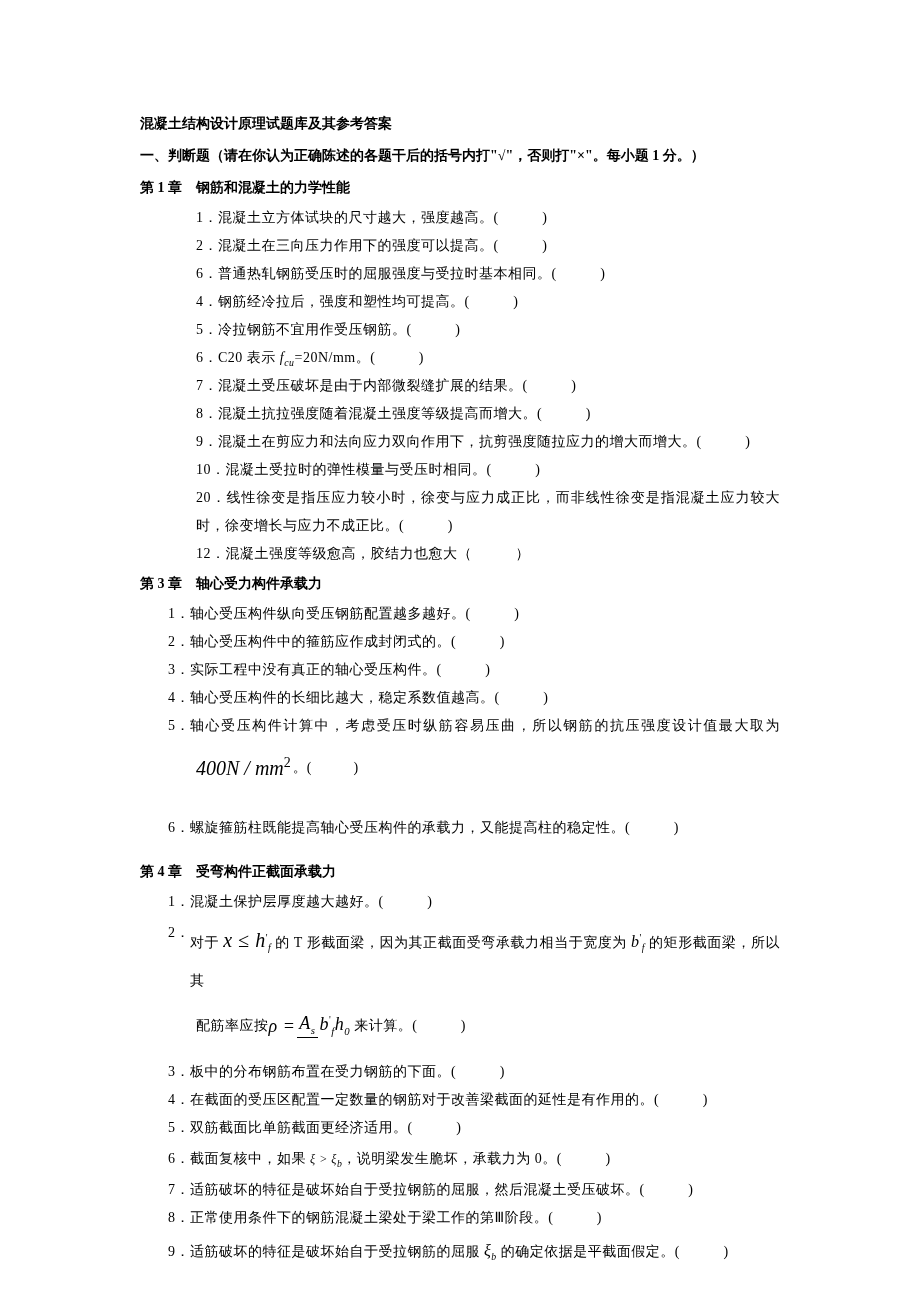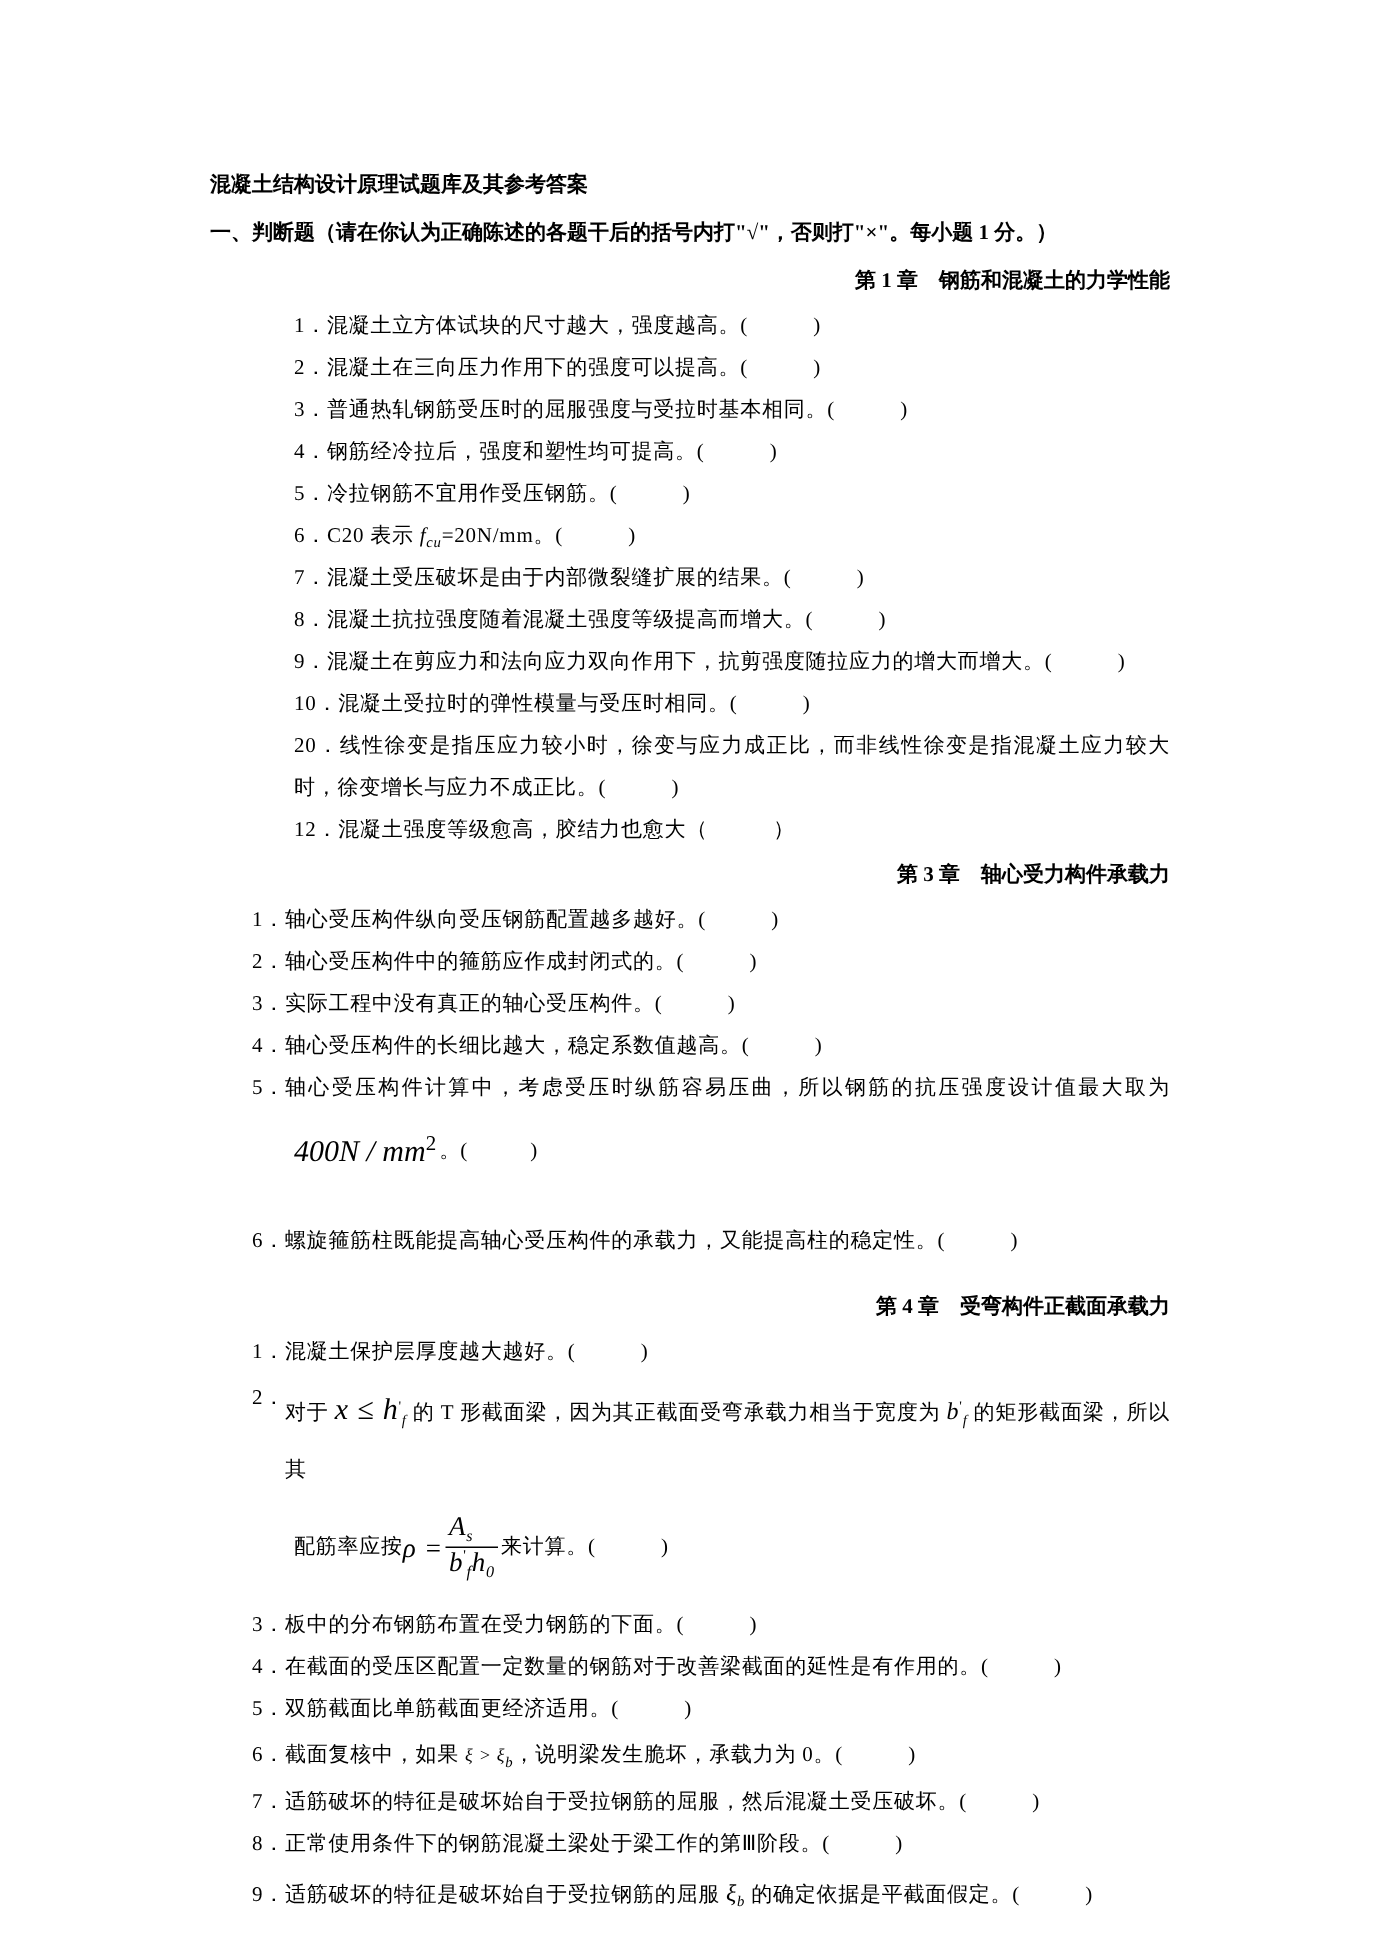--- a/index.html
+++ b/index.html
@@ -15,21 +15,21 @@
     .title {
       text-align: left;
       font-weight: bold;
       margin-bottom: 4px;
     }
     .instruction {
       font-weight: bold;
       margin-bottom: 4px;
     }
     .chapter {
-      text-align: right;
+      text-align: left;
       font-weight: bold;
       margin-top: 2px;
       margin-bottom: 2px;
     }
     .indent-block {
       padding-left: 56px;
     }
     .indent-block-2 {
       padding-left: 28px;
     }
@@ -59,21 +59,22 @@
     .big-formula {
       font-size: 20px;
       font-style: italic;
       font-family: "Times New Roman", serif;
     }
     .sup { font-size: 0.7em; vertical-align: super; }
     .sub { font-size: 0.7em; vertical-align: sub; font-style: italic; }
     .italic { font-style: italic; font-family: "Times New Roman", serif; }
     .fraction {
       display: inline-flex;
-      flex-direction: column;
+      flex-direction: row;
+      align-items: center;
       font-family: "Times New Roman", serif;
       font-style: italic;
       font-size: 18px;
       vertical-align: middle;
       line-height: 1.1;
       margin: 0 2px;
     }
     .fraction .num { border-bottom: 1px solid #000; padding: 0 2px; }
     .fraction .den { padding: 0 2px; }
     .q-math {
@@ -86,21 +87,21 @@
 </head>
 <body>
 
 <div class="title">混凝土结构设计原理试题库及其参考答案</div>
 <div class="instruction">一、判断题（请在你认为正确陈述的各题干后的括号内打"√"，否则打"×"。每小题 1 分。）</div>
 <div class="chapter">第 1 章　钢筋和混凝土的力学性能</div>
 
 <div class="indent-block">
   <div class="q">1．混凝土立方体试块的尺寸越大，强度越高。(　　　)</div>
   <div class="q">2．混凝土在三向压力作用下的强度可以提高。(　　　)</div>
-  <div class="q">3．普通热轧钢筋受压时的屈服强度与受拉时基本相同。(　　　)</div>
+  <div class="q">6．普通热轧钢筋受压时的屈服强度与受拉时基本相同。(　　　)</div>
   <div class="q">4．钢筋经冷拉后，强度和塑性均可提高。(　　　)</div>
   <div class="q">5．冷拉钢筋不宜用作受压钢筋。(　　　)</div>
   <div class="q">
     <span>6．C20 表示 </span><span class="italic">f</span><span class="sub">cu</span><span>=20N/mm。(　　　)</span>
   </div>
   <div class="q">7．混凝土受压破坏是由于内部微裂缝扩展的结果。(　　　)</div>
   <div class="q">8．混凝土抗拉强度随着混凝土强度等级提高而增大。(　　　)</div>
   <div class="q">9．混凝土在剪应力和法向应力双向作用下，抗剪强度随拉应力的增大而增大。(　　　)</div>
   <div class="q">10．混凝土受拉时的弹性模量与受压时相同。(　　　)</div>
   <div class="q">20．线性徐变是指压应力较小时，徐变与应力成正比，而非线性徐变是指混凝土应力较大时，徐变增长与应力不成正比。(　　　)</div>

